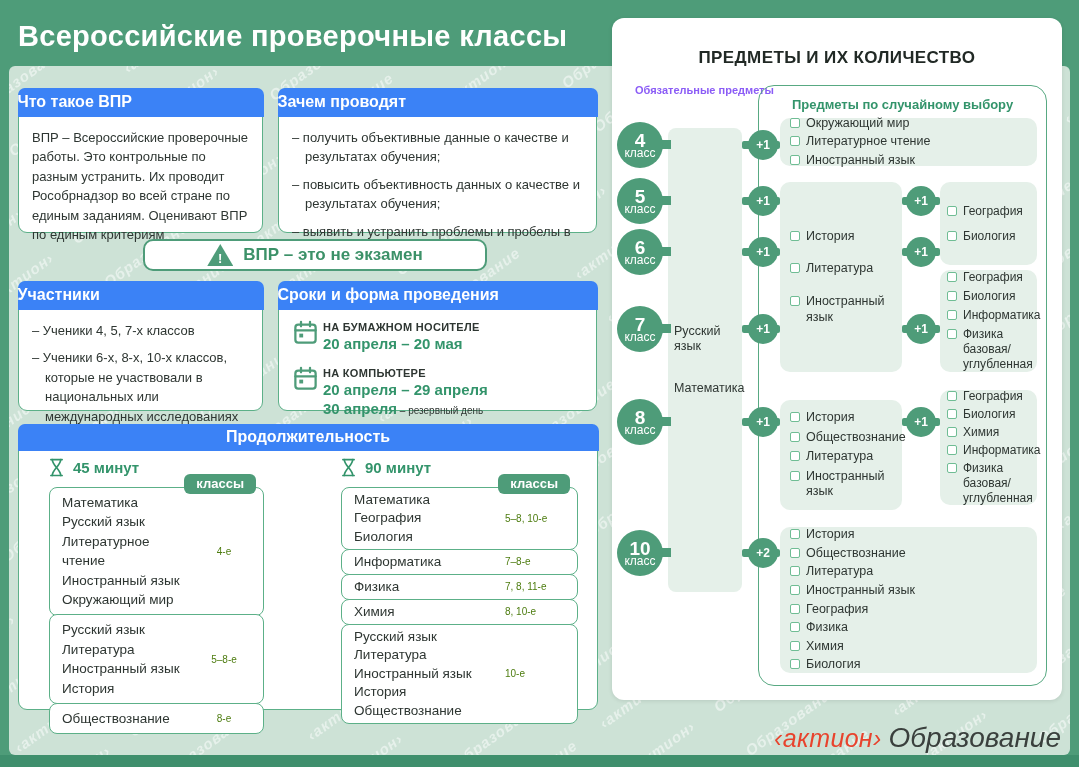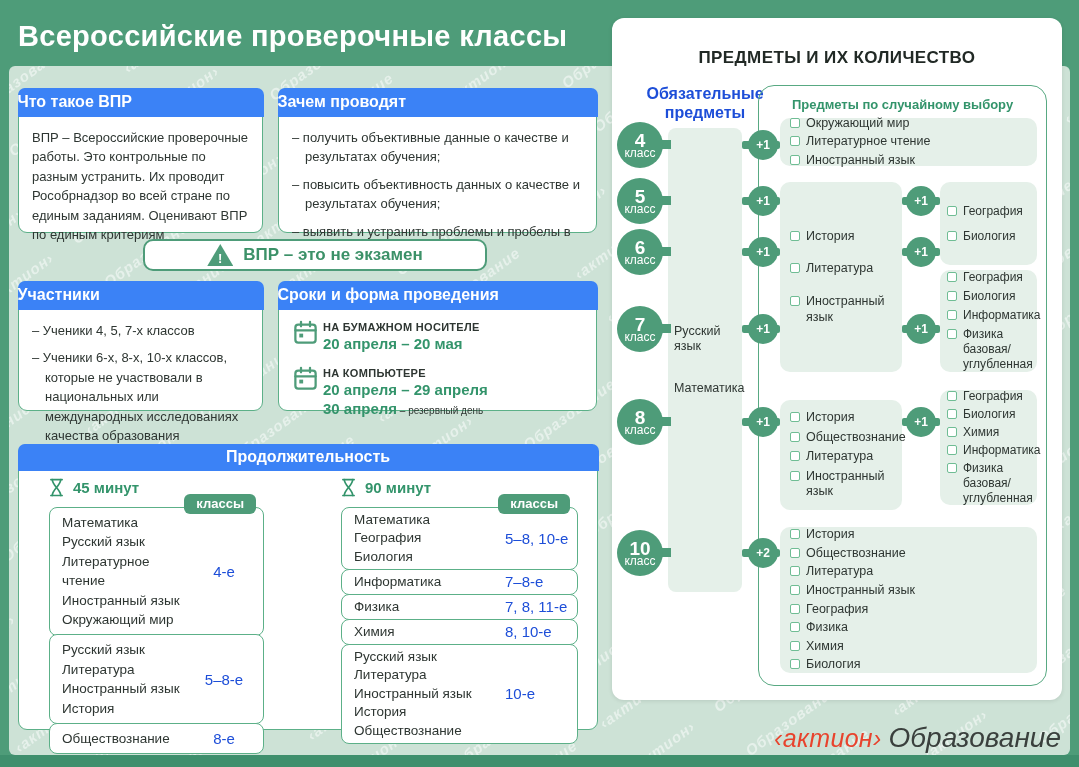--- a/index.html
+++ b/index.html
@@ -54,31 +54,31 @@
   .dur-table { position:relative; margin-top:9px; }
   .cls-tag { position:absolute; top:-13px; right:8px; z-index:2; background:#4E9C79;
              color:#fff; font-size:13px; font-weight:700; padding:2px 12px 3px;
              border-radius:6px; }
   .tg { display:flex; background:#fff; border:1.5px solid #5CB088; border-radius:8px;
         margin-top:-1.5px; position:relative; }
   .tg-subj { flex:1; padding:5px 0 5px 12px; }
   .tg-subj span { display:block; font-size:13.5px; line-height:19.5px; color:#2E3632; }
   .t90 .tg-subj { padding:3px 0 3px 12px; }
   .t90 .tg-subj span { line-height:18.5px; }
-  .tg-cls { display:flex; align-items:center; font-size:15px; color:#1d4ed8; }
+  .tg-cls { display:flex; align-items:center; font-size:10px; color:#4d7c0f; }
   .t45 .tg-cls { width:58px; justify-content:center; margin-right:10px; }
   .t90 .tg-cls { width:72px; justify-content:flex-start; }
 
   
   .rpanel { position:absolute; left:612px; top:18px; width:450px; height:682px;
             background:#fff; border-radius:12px; box-shadow:0 1px 4px rgba(0,0,0,.10); }
   .rp-title { position:absolute; top:30px; left:0; width:100%; text-align:center;
               font-size:17px; font-weight:700; color:#212925; letter-spacing:.4px; }
-  .mand-label { position:absolute; left:23px; top:66px; width:140px; text-align:center;
-                color:#1d4ed8; font-size:16px; font-weight:700; line-height:1.2; }
+  .mand-label { position:absolute; left:23px; top:66px; width:140px; text-align:left;
+                color:#8b5cf6; font-size:11px; font-weight:700; line-height:1.2; }
   .mand-box { position:absolute; left:56px; top:110px; width:74px; height:464px;
               background:#E5F0E9; border-radius:8px; display:flex; flex-direction:column;
               justify-content:center; gap:26px; padding-left:6px;
               font-size:12.5px; color:#2E3632; line-height:1.25; }
   .rand-box { position:absolute; left:146px; top:67px; width:289px; height:601px;
               border:1.5px solid #58A982; border-radius:16px; }
   .rand-label { padding-top:11px; text-align:center; color:#33946B;
                 font-size:13px; font-weight:700; }
   .grade { position:absolute; left:5px; width:46px; height:46px; border-radius:50%;
            background:#4E9C79; color:#fff; display:flex; flex-direction:column;
@@ -173,21 +173,21 @@
       </svg>
       <div>
         <div class="sched-label">НА КОМПЬЮТЕРЕ</div>
         <div class="sched-dates">20 апреля – 29 апреля</div>
         <div class="sched-dates"><span>30 апреля</span><span class="sched-rest"> – резервный день</span></div>
       </div>
     </div>
   </div>
 </div>
 
-<div class="card" style="left:18px;top:444px;width:580px;height:286px;">
+<div class="card" style="left:18px;top:424px;width:580px;height:286px;">
   <div class="card-head" style="justify-content:center;height:27px;">Продолжительность</div>
 
   <div class="dur-col" style="left:30px;width:215px;">
     <div class="dur-head">
       <svg class="ico" width="15" height="19" viewBox="0 0 16 20" fill="none" stroke="#33946B" stroke-width="1.8" stroke-linecap="round">
         <line x1="2" y1="1.5" x2="14" y2="1.5"></line>
           <line x1="2" y1="18.5" x2="14" y2="18.5"></line>
         <path d="M3.5 1.5 C3.5 8 12.5 12 12.5 18.5"></path>
         <path d="M12.5 1.5 C12.5 8 3.5 12 3.5 18.5"></path>
       </svg>

